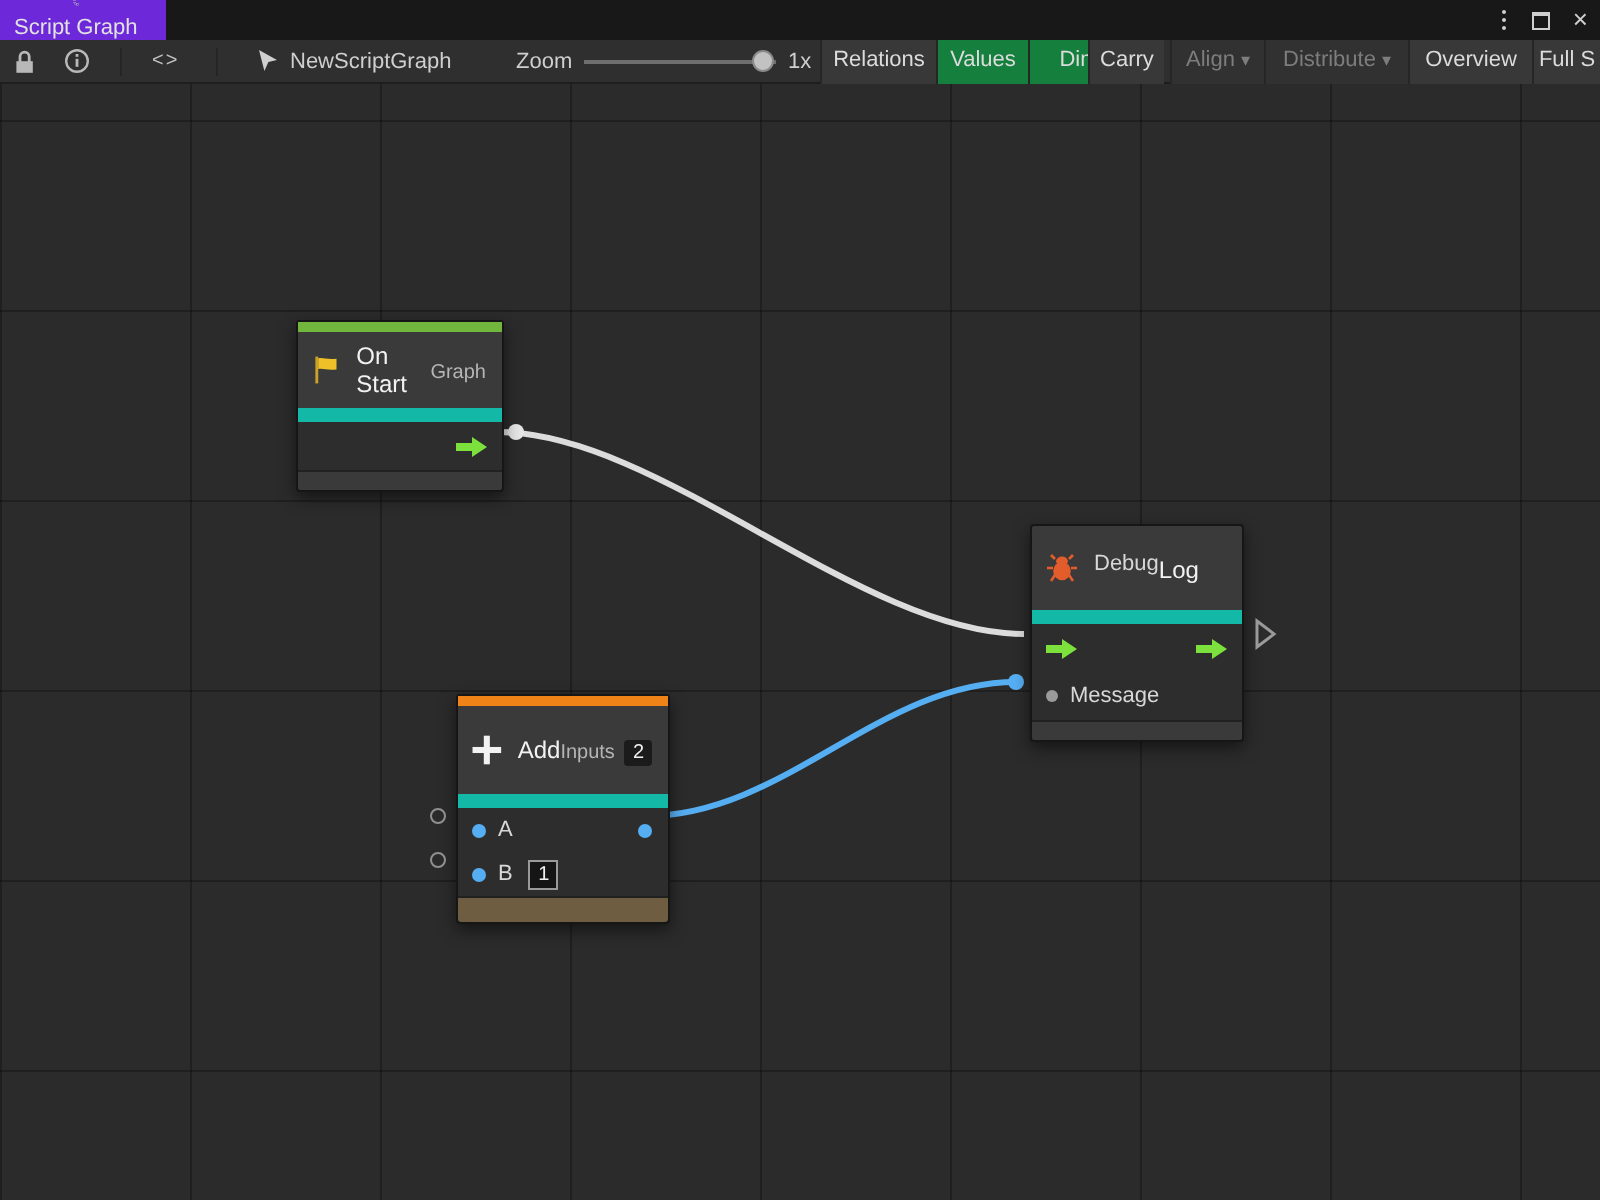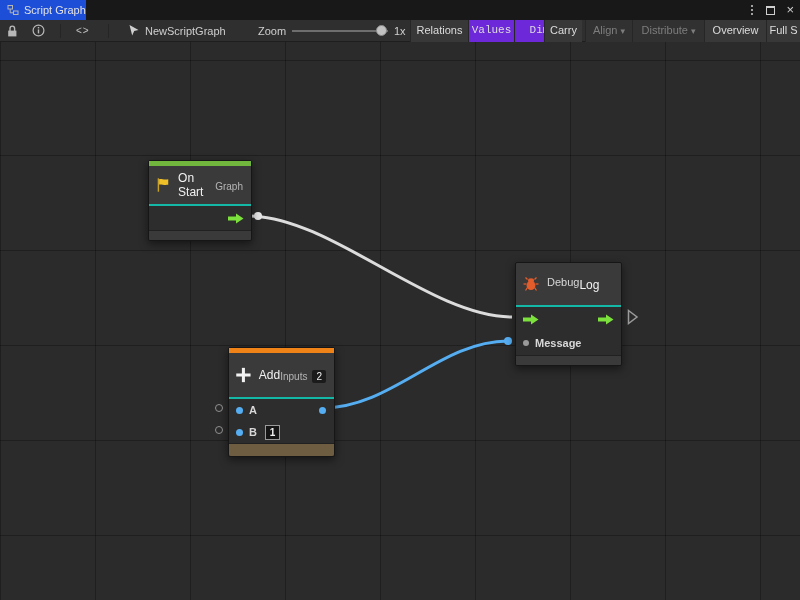--- a/index.html
+++ b/index.html
@@ -2,22 +2,22 @@
 <html><head>
 <meta charset="utf-8">
 <style>
   * { box-sizing: border-box; margin: 0; padding: 0; }
   html, body { width: 800px; height: 600px; overflow: hidden; }
   body { font-family: "Liberation Sans", sans-serif; background: #2b2b2b; color: #dcdcdc; user-select: none; }
   #window { position: relative; width: 800px; height: 600px; }
 
   
   .titlebar { position: absolute; top: 0; left: 0; width: 800px; height: 20px; background: #181818; }
-  .tab { position: absolute; left: 0; top: 0; height: 20px; padding: 0 0 0 7px; background: #1d4ed8;
-         display: flex; align-items: center; gap: 5px; font-size: 11px; color: #e2e2e2; }
+  .tab { position: absolute; left: 0; top: 0; height: 20px; padding: 0 14px 0 7px; background: #6d28d9;
+         display: flex; align-items: center; gap: 5px; font-size: 11px; color: #e2e2e2; flex-direction: column; }
   .win-controls { position: absolute; right: 6px; top: 0; height: 20px; display: flex; align-items: center; gap: 11px; }
   .kebab { display: flex; flex-direction: column; gap: 2px; padding: 2px; cursor: pointer; }
   .kebab i { width: 2px; height: 2px; border-radius: 50%; background: #cfcfcf; }
   .maxbox { width: 9px; height: 9px; border: 1px solid #cfcfcf; border-top-width: 2px; }
   .closex { font-size: 13px; color: #cfcfcf; line-height: 20px; }
 
   
   .toolbar { position: absolute; top: 20px; left: 0; width: 800px; height: 22px; background: #2f2f2f;
              border-bottom: 1px solid #1e1e1e; font-size: 11px; }
   .toolbar > * { position: absolute; }
@@ -25,21 +25,21 @@
   .sep { top: 4px; width: 1px; height: 14px; background: #252525; }
   .code-ic { top: 5px; font-size: 10px; color: #c0c0c0; letter-spacing: 1px; }
   .gname { top: 5px; color: #cfcfcf; }
   .zlabel { top: 5px; color: #cfcfcf; }
   .slider { top: 10px; left: 292px; width: 96px; height: 2px; background: #6e6e6e; }
   .handle { position: absolute; top: -5px; left: 84px; width: 11px; height: 11px; border-radius: 50%;
             background: #c2c2c2; border: 1px solid #8a8a8a; }
   .zval { top: 5px; left: 394px; color: #cfcfcf; }
   .tbtn { top: 0; height: 22px; line-height: 21px; text-align: center; background: #383838;
           border-left: 1px solid #262626; color: #dcdcdc; overflow: hidden; white-space: nowrap; }
-  .tbtn.active { background: #6d28d9; font-family: Liberation Mono, monospace; }
+  .tbtn.active { background: #15803d; }
   .tbtn.disabled { background: #313131; color: #7d7d7d; }
   .tbtn .arr { font-size: 9px; margin-left: 3px; }
 
   
   .canvas { position: absolute; top: 42px; left: 0; width: 800px; height: 558px; background-color: #2b2b2b;
     background-image:
       linear-gradient(to right, rgba(0,0,0,0.28) 1px, transparent 1px),
       linear-gradient(to bottom, rgba(0,0,0,0.28) 1px, transparent 1px);
     background-size: 95px 95px, 95px 95px;
     background-position: 0 0, 0 18px; }
@@ -50,21 +50,21 @@
           box-shadow: 0 3px 8px rgba(0,0,0,0.5); }
   .accent { height: 5px; }
   .accent.green { background: #71b73e; }
   .accent.orange { background: #ef8318; }
   .nhead { display: flex; align-items: center; gap: 7px; padding: 0 8px 0 6px; }
   .ntxt { display: flex; flex-direction: row; justify-content: center; }
   .ntitle { font-size: 12px; color: #f2f2f2; }
   .nsub { font-size: 10px; color: #b5b5b5; display: flex; align-items: center; gap: 5px; margin-top: 2px; }
   .dl-top { font-size: 11px; color: #d8d8d8; }
   .dl-bottom { font-size: 12px; color: #f2f2f2; margin-top: 2px; }
-  .nbody { background: #2d2d2d; border-top: 2px solid #14b8a6; border-bottom: 1px solid #212121; font-weight: bold; }
+  .nbody { background: #2d2d2d; border-top: 7px solid #14b8a6; border-bottom: 1px solid #212121; }
   .prow { display: flex; align-items: center; gap: 6px; padding: 0 7px; font-size: 11px; color: #d8d8d8; position: relative; }
   .prow.flow { justify-content: space-between; }
   .prow.outonly { justify-content: flex-end; }
   .nfoot { height: 9px; background: #3a3a3a; border-radius: 0 0 2px 2px; }
   .nfoot.brown { height: 12px; background: #6e5d41; }
   .dot { width: 7px; height: 7px; border-radius: 50%; flex: none; }
   .dot.blue { background: #56aef2; }
   .dot.gray { width: 6px; height: 6px; background: #9a9a9a; }
   .outdot { position: absolute; right: 8px; top: 50%; margin-top: -3.5px; }
   .badge { background: #1b1b1b; color: #efefef; font-size: 10px; padding: 0 4px; line-height: 13px; border-radius: 2px; }

